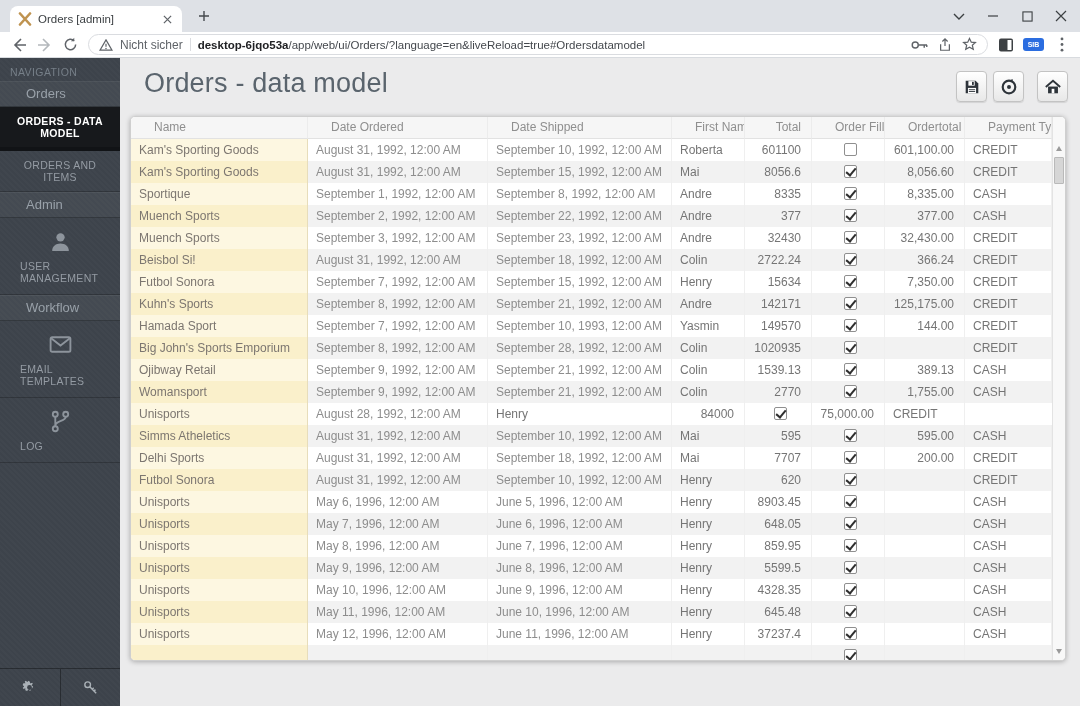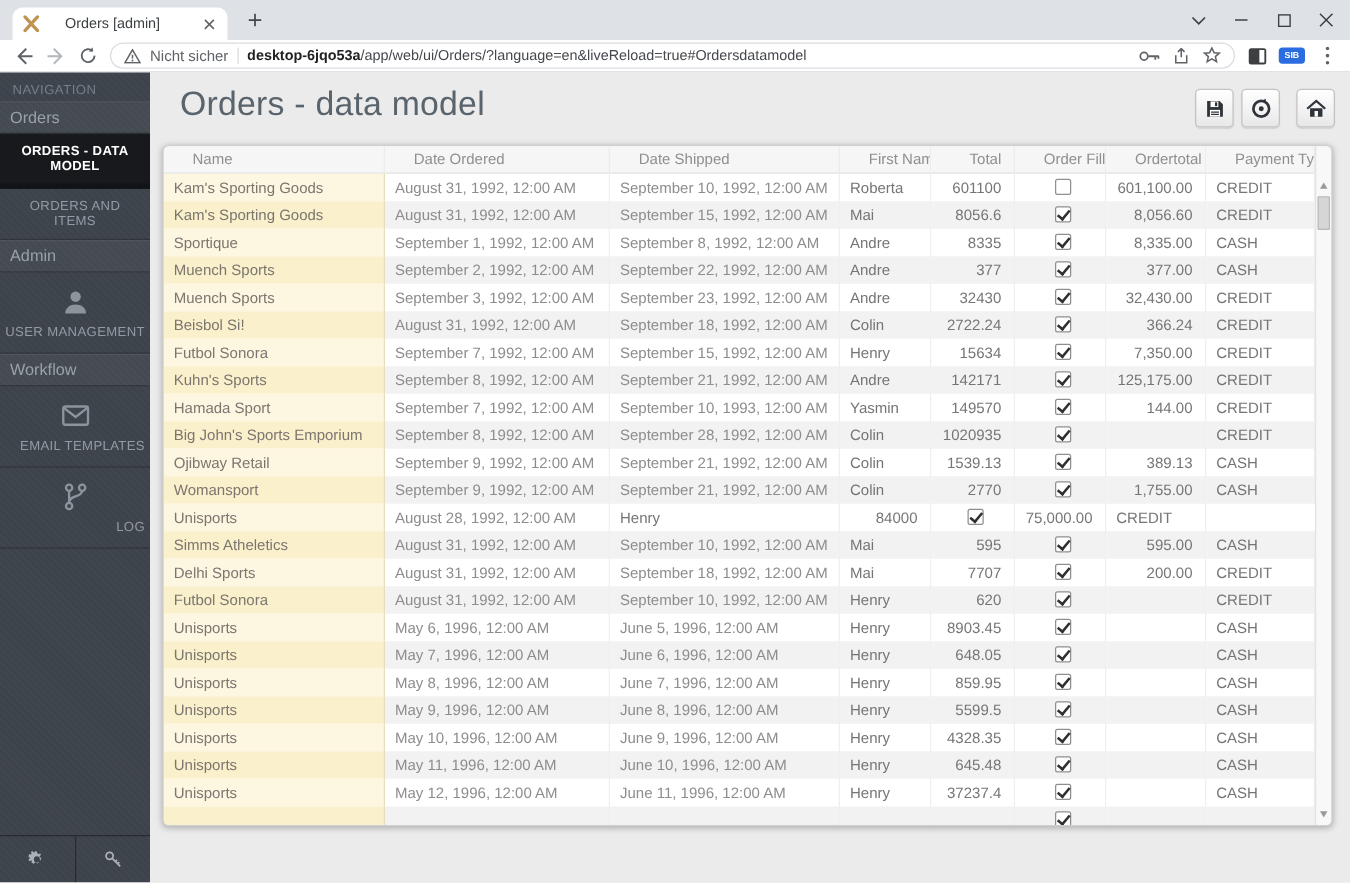--- a/index.html
+++ b/index.html
@@ -2,21 +2,21 @@
 <html style="--accent: #4f94d6;"><head>
 <meta charset="utf-8">
 <style>
   * { margin:0; padding:0; box-sizing:border-box; }
   html,body { width:1080px; height:706px; overflow:hidden;
     font-family:"Liberation Sans", sans-serif; background:#ebebec; }
 
   
   .tabbar { height:32px; background:#dee1e6; display:flex; align-items:flex-end; position:relative; }
   .tab { margin-left:10px; width:172px; height:26px; background:#fff; border-radius:8px 8px 0 0;
-         display:flex; align-items:center; padding:0 8px; gap:20px; }
+         display:flex; align-items:center; padding:0 8px; gap:6px; }
   .favicon { width:14px; height:14px; flex-shrink:0; }
   .tab-title { flex:1; font-size:11.5px; color:#3c4043; white-space:nowrap; overflow:hidden; }
   .tab-close { width:14px; height:14px; display:flex; align-items:center; justify-content:center; border-radius:50%; }
   .newtab { width:24px; height:24px; margin:0 0 4px 10px; display:flex; align-items:center; justify-content:center; border-radius:50%; }
   .win-controls { position:absolute; right:2px; top:0; height:32px; display:flex; align-items:center; }
   .win-btn { width:34px; height:32px; display:flex; align-items:center; justify-content:center; color:#3c4043; }
 
   .addressbar { height:26px; background:#fff; display:flex; align-items:center; padding:0 10px; gap:9px; border-bottom:1px solid #d8dbdf; }
   .nav-ic { width:17px; height:17px; display:flex; align-items:center; justify-content:center; flex-shrink:0; }
   .omnibox { flex:1; height:21px; border:1px solid #dadce0; border-radius:11px; background:#fff;
@@ -29,26 +29,26 @@
   .omni-right { display:flex; align-items:center; gap:10px; }
   .ext-badge { min-width:21px; height:13px; background:#2b6de0; border-radius:3px; color:#fff;
                font-size:7px; font-weight:bold; display:flex; align-items:center; justify-content:center; padding:0 2px; }
 
   
   .app { display:flex; height:648px;border-radius:18px; }
 
   .sidebar { width:120px; flex-shrink:0; background:#3d434b; position:relative; color:#8d949c;
     background-image:repeating-linear-gradient(45deg, rgba(255,255,255,.015) 0 2px, transparent 2px 4px); }
   .nav-caption { padding:8px 10px 3px; font-size:10.5px; letter-spacing:.4px; color:#767f88; }
-  .nav-group { padding:4px 8px 5px; font-size:13px; color:#99a1a9; background:rgba(255,255,255,.04);
+  .nav-group { padding:4px 26px 5px; font-size:13px; color:#99a1a9; background:rgba(255,255,255,.04);
                border-top:1px solid rgba(255,255,255,.05); border-bottom:1px solid rgba(0,0,0,.25); }
   .nav-item { padding:8px 6px; font-size:10.5px; text-align:center; letter-spacing:.3px; color:#949ba3;
               border-bottom:1px solid rgba(0,0,0,.22); cursor:pointer; }
   .nav-item.active { background:#17191c; color:#ffffff; font-weight:bold; border-bottom:4px solid #111316; }
-  .nav-icon-item { padding:11px 4px 10px; text-align:right; border-bottom:1px solid rgba(0,0,0,.22); cursor:pointer; }
+  .nav-icon-item { padding:11px 20px 10px; text-align:left; border-bottom:1px solid rgba(0,0,0,.22); cursor:pointer; }
   .nav-icon-item svg { width:25px; height:25px; }
   .nav-icon-item .lbl { margin-top:6px; font-size:10.5px; letter-spacing:.3px; color:#949ba3; }
   .side-footer { position:absolute; bottom:0; left:0; width:120px; height:38px; display:flex; border-top:1px solid rgba(0,0,0,.35); }
   .side-footer .fbtn { flex:1; display:flex; align-items:center; justify-content:center; border-right:1px solid rgba(0,0,0,.35); cursor:pointer; }
   .side-footer .fbtn:last-child { border-right:none; }
 
   .main { flex:1; background:#ebebec; position:relative; overflow:hidden; }
   .page-header { display:flex; justify-content:space-between; align-items:flex-start; padding:10px 12px 0 24px; height:58px; }
   .page-title { font-size:27px; font-weight:300; color:#5a646d; letter-spacing:.2px; }
   .header-actions { display:flex; gap:6px; padding-top:3px; }

